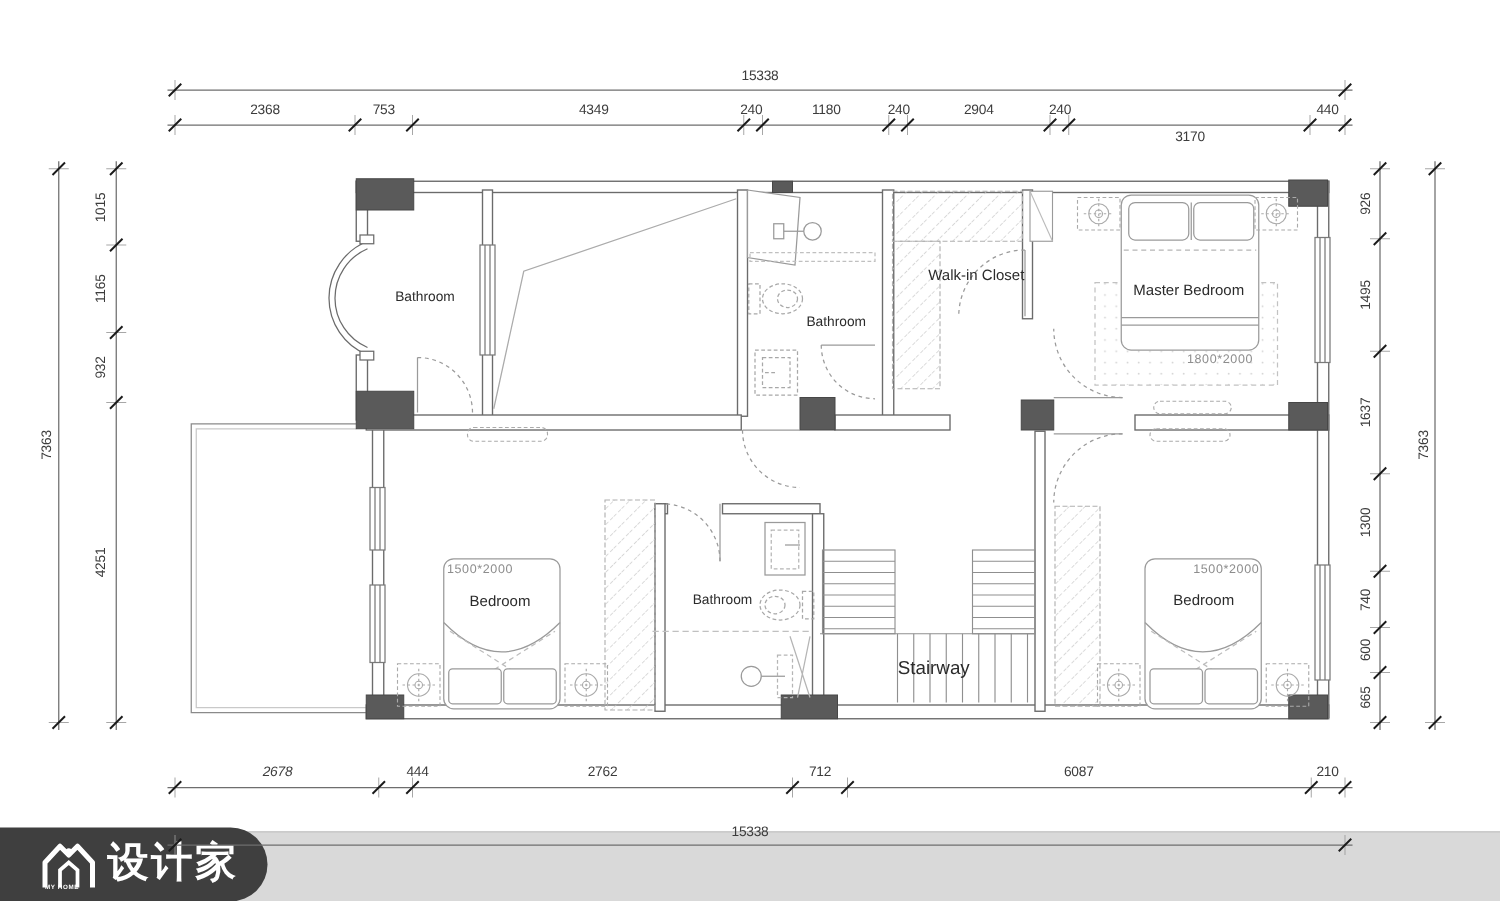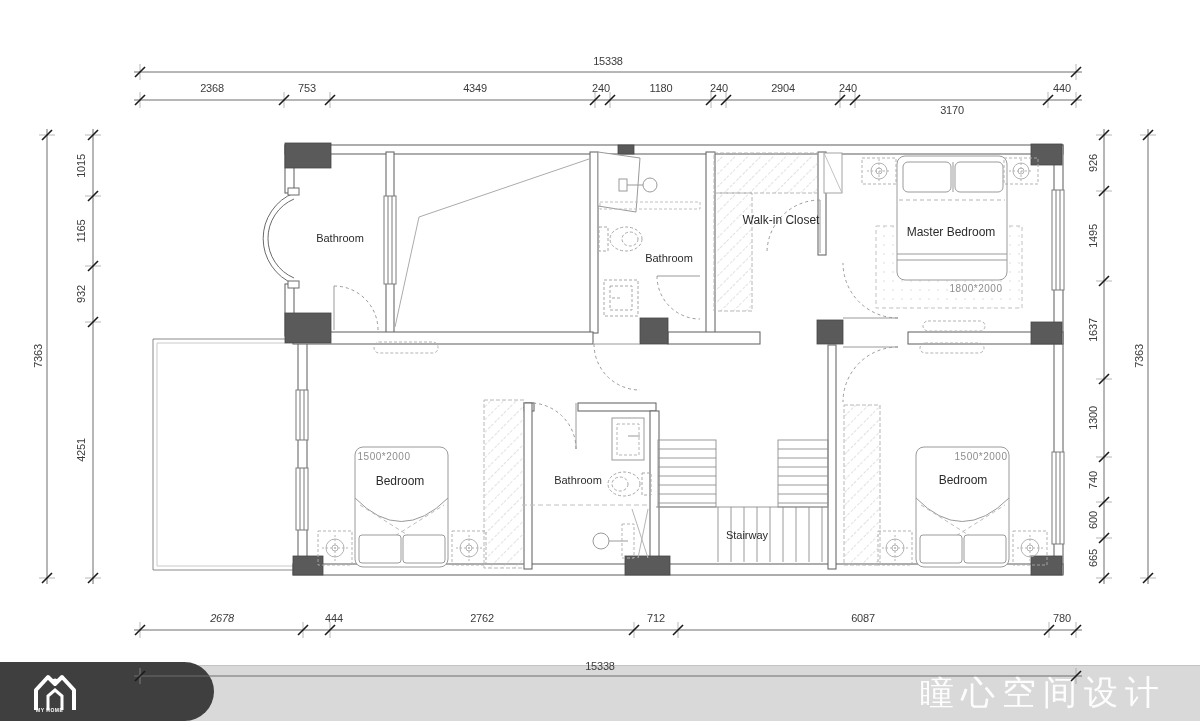--- a/index.html
+++ b/index.html
@@ -23,30 +23,30 @@
   .dim{font-size:11px;color:var(--dim-text,#3c3c3c);letter-spacing:-.2px;}
   .dim.v{transform:translate(-50%,-50%) rotate(-90deg);}
   .cn-title{font-family:"Liberation Serif","DejaVu Serif",serif;font-size:34px;color:#111;letter-spacing:8px;}
 </style>
 </head>
 <body>
 
 <div class="stage">
 
   <div class="footer"></div>
-  <div class="studio">瞳心空间设计</div>
   <div class="pill">
     <span class="brand-ico">
       <svg width="50" height="44" viewBox="0 0 50 44">
         <path d="M6,40 V20 L18,7 L25,14 L32,7 L44,20 V40" fill="none" stroke="#fff" stroke-width="4" stroke-linejoin="round"></path>
         <path d="M18,40 V26 L25,20 L32,26 V40" fill="none" stroke="#fff" stroke-width="3"></path>
         <circle cx="25" cy="11" r="2.4" fill="#fff"></circle>
       </svg>
       <span class="brand-sub">MY HOME</span>
     </span>
+    <span class="brand-text">设计家</span>
   </div>
 
   <svg class="plan" width="1200" height="721" viewBox="0 0 1200 721">
     <defs>
       <pattern id="hatch" width="9" height="9" patternTransform="rotate(45)" patternUnits="userSpaceOnUse">
         <line x1="0" y1="0" x2="0" y2="9" stroke="#c4c4c4" stroke-width="1" stroke-dasharray="3,2"></line>
       </pattern>
       <pattern id="dots" width="9" height="9" patternUnits="userSpaceOnUse">
         <circle cx="2" cy="2" r="0.7" fill="#cfcfcf"></circle>
       </pattern>
@@ -357,42 +357,42 @@
   </svg>
 
   <span class="lbl room" style="left:340px;top:238px;font-size:11px;">Bathroom</span>
   <span class="lbl room" style="left:669px;top:258px;font-size:11px;">Bathroom</span>
   <span class="lbl room" style="left:781px;top:220px;">Walk-in Closet</span>
   <span class="lbl room" style="left:951px;top:232px;">Master Bedroom</span>
   <span class="lbl size" style="left:976px;top:266px;margin-top:22px;">1800*2000</span>
   <span class="lbl room" style="left:400px;top:481px;">Bedroom</span>
   <span class="lbl size" style="left:384px;top:456px;">1500*2000</span>
   <span class="lbl room" style="left:578px;top:480px;font-size:11px;">Bathroom</span>
-  <span class="lbl room" style="left:747px;top:535px;font-size:11px;">Stairway</span>
+  <span class="lbl room" style="left:747px;top:535px;font-size:15px;">Stairway</span>
   <span class="lbl room" style="left:963px;top:480px;">Bedroom</span>
   <span class="lbl size" style="left:981px;top:456px;">1500*2000</span>
 
   <span class="lbl dim" style="left:608px;top:61px;">15338</span>
   <span class="lbl dim" style="left:212px;top:88px;">2368</span>
   <span class="lbl dim" style="left:307px;top:88px;">753</span>
   <span class="lbl dim" style="left:463px;top:88px;margin-left:12px;">4349</span>
   <span class="lbl dim" style="left:601px;top:88px;">240</span>
   <span class="lbl dim" style="left:661px;top:88px;">1180</span>
   <span class="lbl dim" style="left:719px;top:88px;">240</span>
   <span class="lbl dim" style="left:783px;top:88px;">2904</span>
   <span class="lbl dim" style="left:848px;top:88px;">240</span>
   <span class="lbl dim" style="left:952px;top:88px;margin-top:22px;">3170</span>
   <span class="lbl dim" style="left:1062px;top:88px;">440</span>
 
   <span class="lbl dim" style="left:222px;top:618px;font-style:italic;">2678</span>
   <span class="lbl dim" style="left:334px;top:618px;">444</span>
   <span class="lbl dim" style="left:482px;top:618px;">2762</span>
   <span class="lbl dim" style="left:656px;top:618px;">712</span>
   <span class="lbl dim" style="left:863px;top:618px;">6087</span>
-  <span class="lbl dim" style="left:1062px;top:618px;">780</span>
+  <span class="lbl dim" style="left:1062px;top:618px;">210</span>
   <span class="lbl dim" style="left:600px;top:666px;">15338</span>
 
   <span class="lbl dim v" style="left:38px;top:356px;">7363</span>
   <span class="lbl dim v" style="left:81px;top:166px;">1015</span>
   <span class="lbl dim v" style="left:81px;top:231px;">1165</span>
   <span class="lbl dim v" style="left:81px;top:294px;">932</span>
   <span class="lbl dim v" style="left:81px;top:450px;">4251</span>
 
   <span class="lbl dim v" style="left:1093px;top:163px;">926</span>
   <span class="lbl dim v" style="left:1093px;top:236px;">1495</span>

